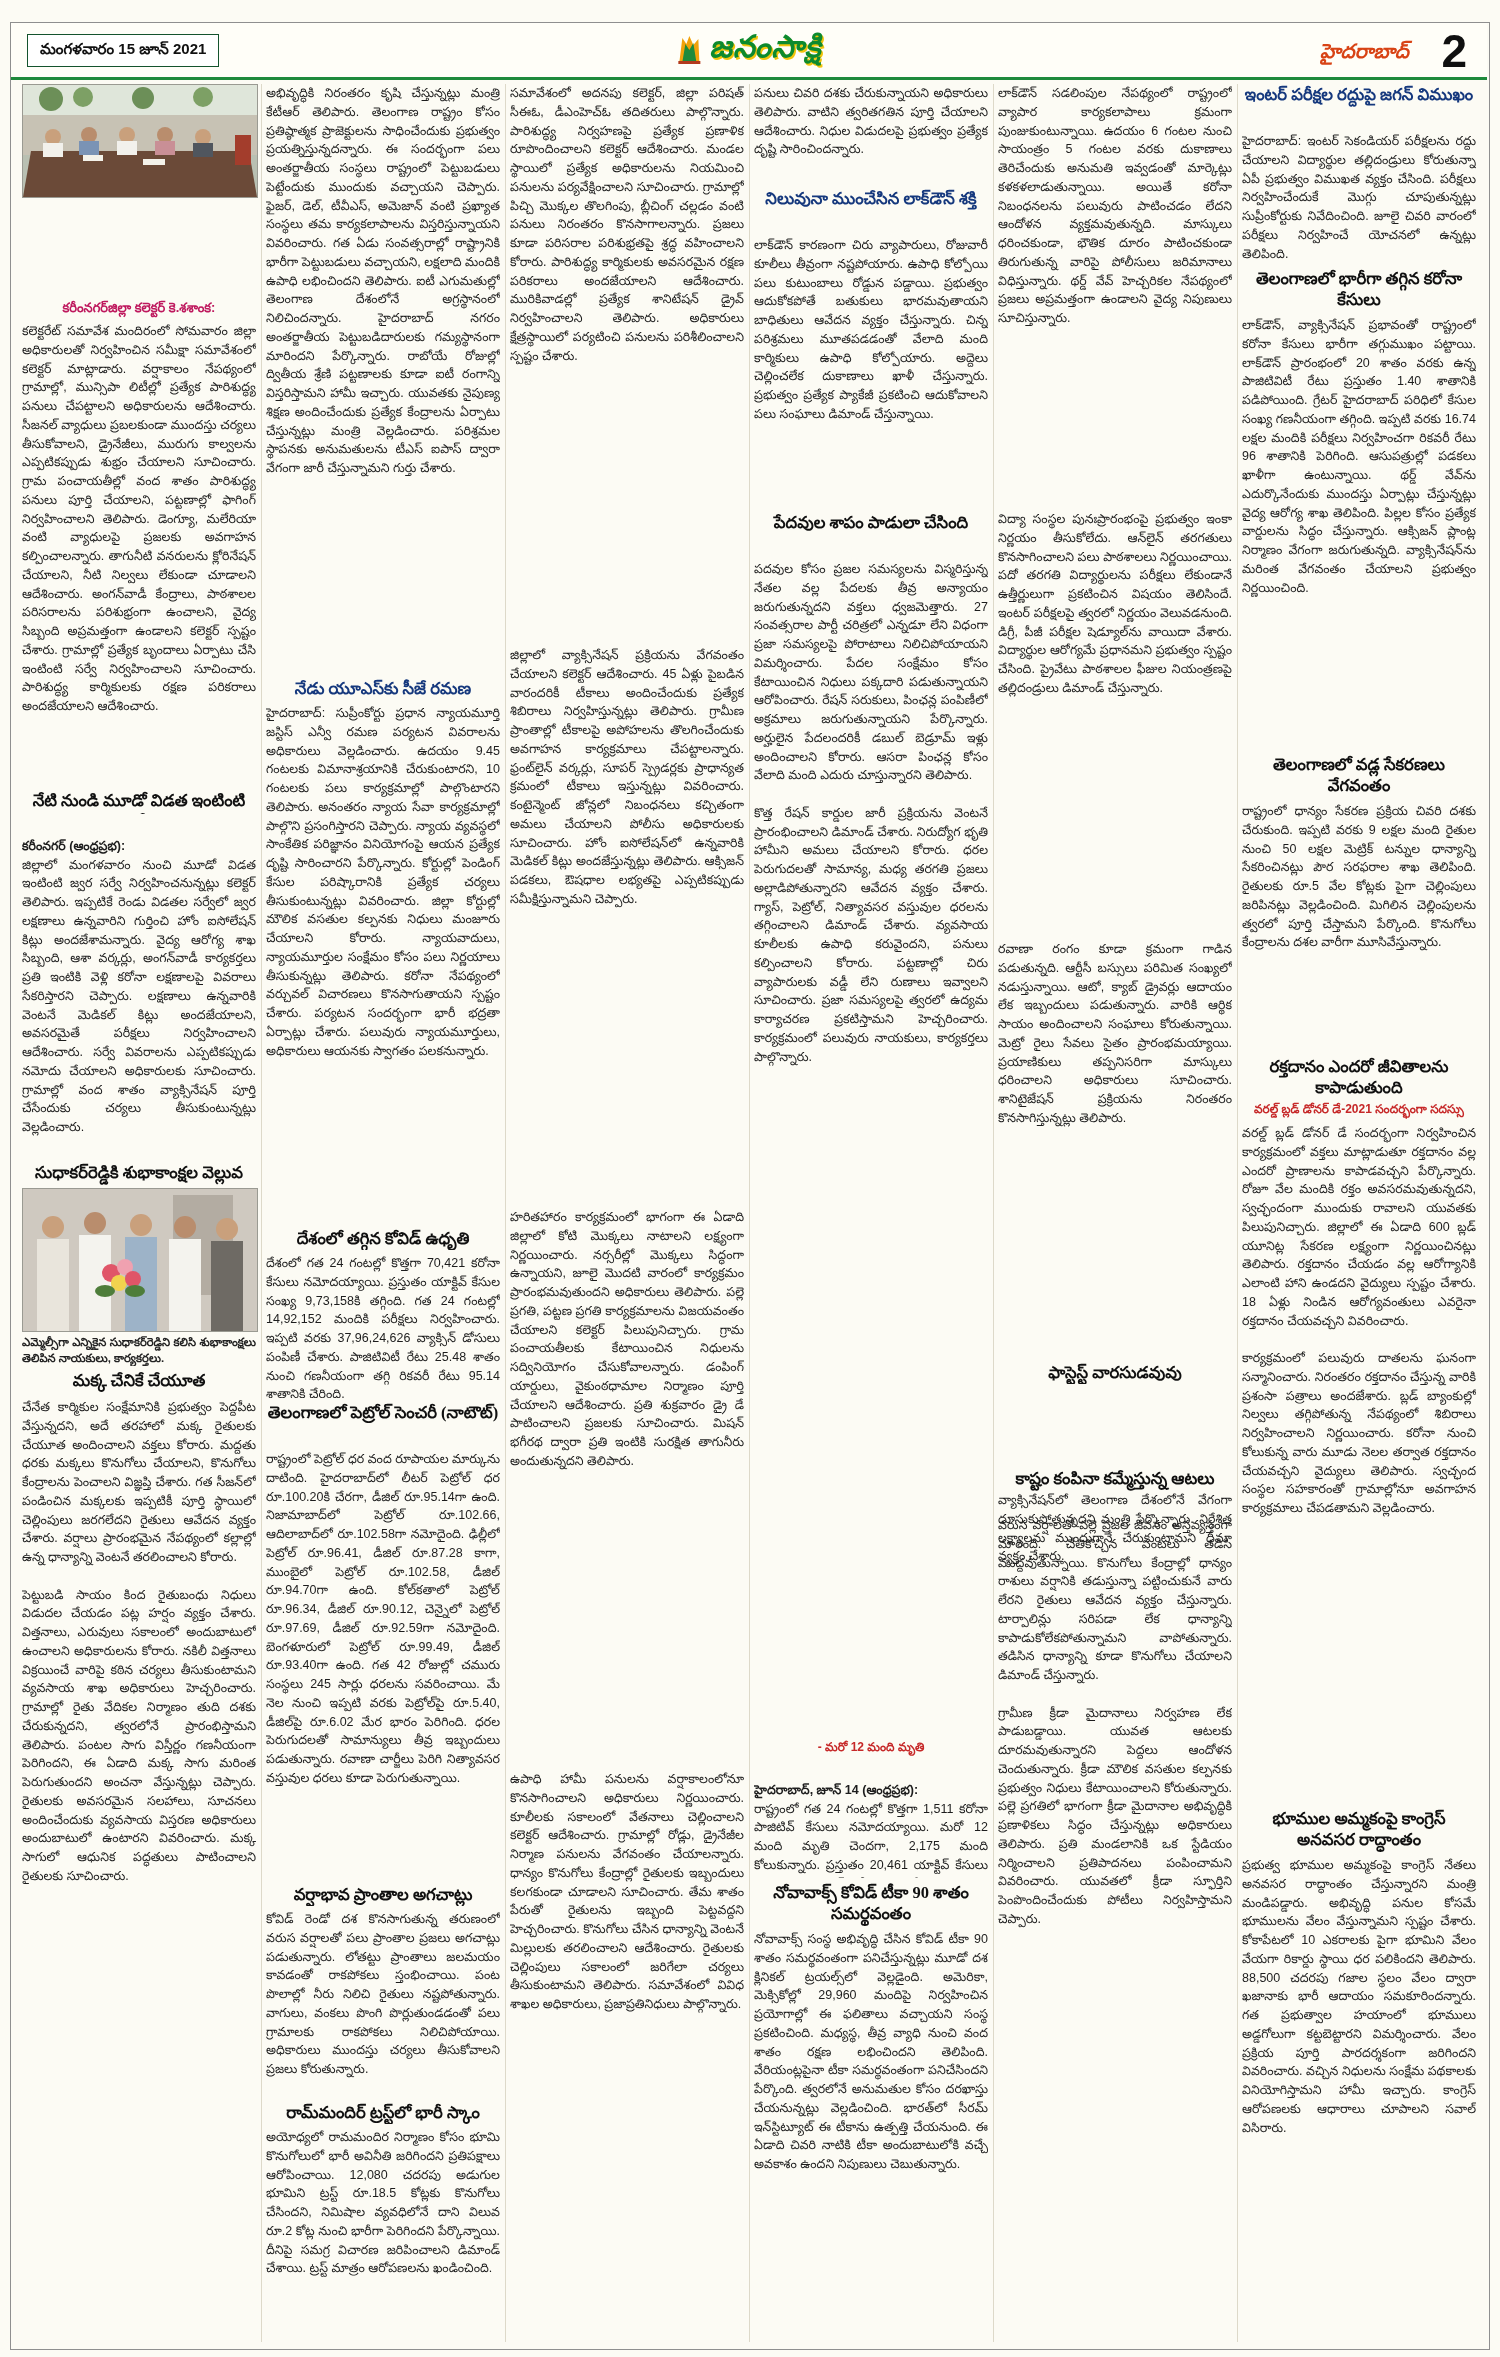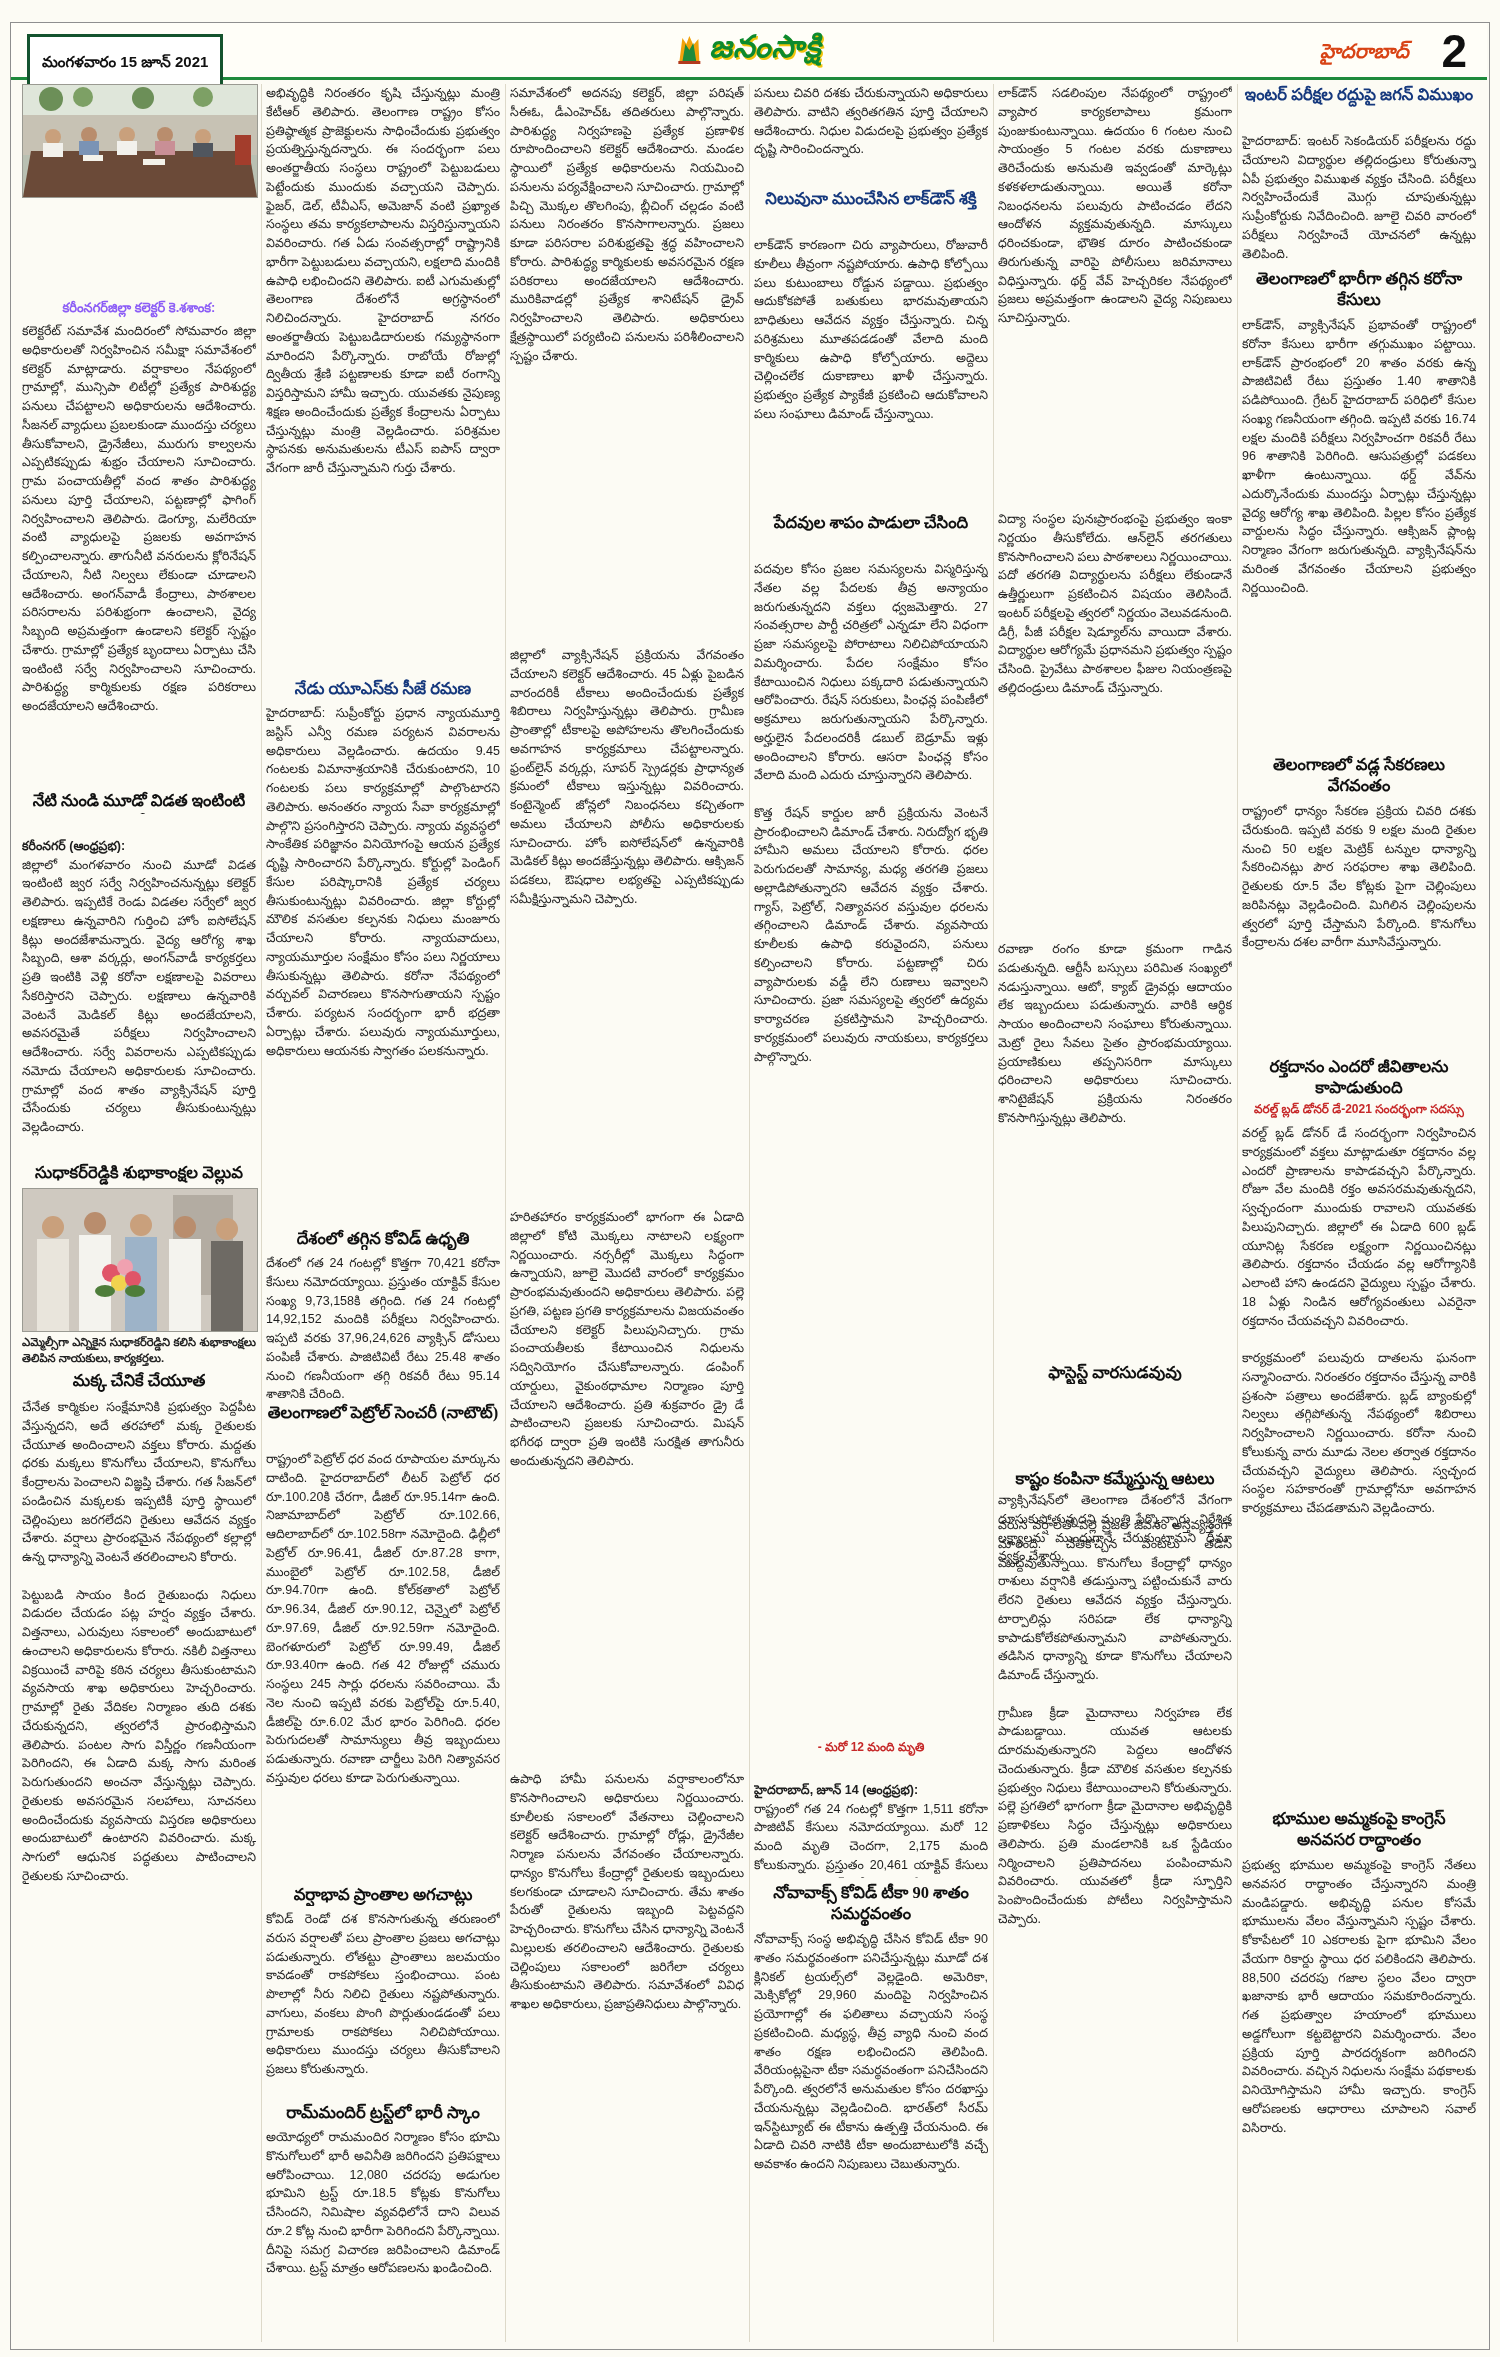--- a/index.html
+++ b/index.html
@@ -2,36 +2,36 @@
 <html><head>
 <meta charset="utf-8">
 <style>
   html,body{margin:0;padding:0;background:#d9d9d4;}
   .page{position:relative;width:1500px;height:2357px;margin:0 auto;background:#fcfbf4;
         font-family:"Liberation Sans","DejaVu Sans",sans-serif;color:#1b1b1b;overflow:hidden;}
   .frame{position:absolute;left:10px;top:22px;width:1478px;height:2326px;border:1px solid #8f8f8f;}
   
   .header{position:absolute;left:11px;top:23px;width:1476px;height:54px;background:#fffef8;
           border-bottom:3px solid #1e8a3c;}
-  .date-box{position:absolute;left:16px;top:11px;border:3px solid #14532d;padding:16px 12px;
+  .date-box{position:absolute;left:16px;top:11px;border:1px solid #14532d;padding:5px 12px;
             font-weight:bold;font-size:15px;color:#111;background:#fff;}
   .masthead{position:absolute;left:50%;transform:translateX(-50%);top:7px;display:flex;align-items:center;gap:7px;}
   .masthead-text{font-size:31px;font-weight:bold;font-style:italic;color:#0d8a2e;letter-spacing:1px;
                  font-family:Liberation Mono, monospace;text-shadow:1.5px 1.5px 0 #f2c40c;}
   .edition{position:absolute;right:78px;top:17px;font-size:20px;font-weight:bold;font-style:italic;color:#d84315;
            font-family:"Liberation Serif","DejaVu Serif",serif;}
   .page-num{position:absolute;right:20px;top:1px;font-size:46px;font-weight:bold;color:#101010;}
   
   .rule{position:absolute;top:84px;height:2258px;width:1px;background:#ddd9c9;}
   .block{position:absolute;width:234px;overflow:hidden;}
   .h{font-weight:bold;text-align:center;font-family:"Liberation Serif","DejaVu Serif",serif;color:#101010;}
   .h-xl{font-size:24px;line-height:1.32;}
   .h-md{font-size:16.5px;line-height:1.3;}
   .h-navy{color:#15387d;}
-  .byline{font-size:13px;font-weight:bold;text-align:center;color:#8b5cf6;}
+  .byline{font-size:13px;font-weight:bold;text-align:center;color:#be185d;}
   .body-txt{font-size:12.5px;line-height:1.5;text-align:justify;white-space:pre-line;color:#1d1d1d;}
   .dateline{font-weight:bold;}
   .subline-red{color:#c62828;font-size:12px;font-weight:bold;text-align:center;}
   .caption{font-size:11.5px;font-weight:bold;line-height:1.4;text-align:justify;color:#222;}
   .photo{border:1px solid #9a9a92;background:#c9c5ba;}
   .photo svg{display:block;width:100%;height:100%;}
 </style>
 </head>
 <body>
 

